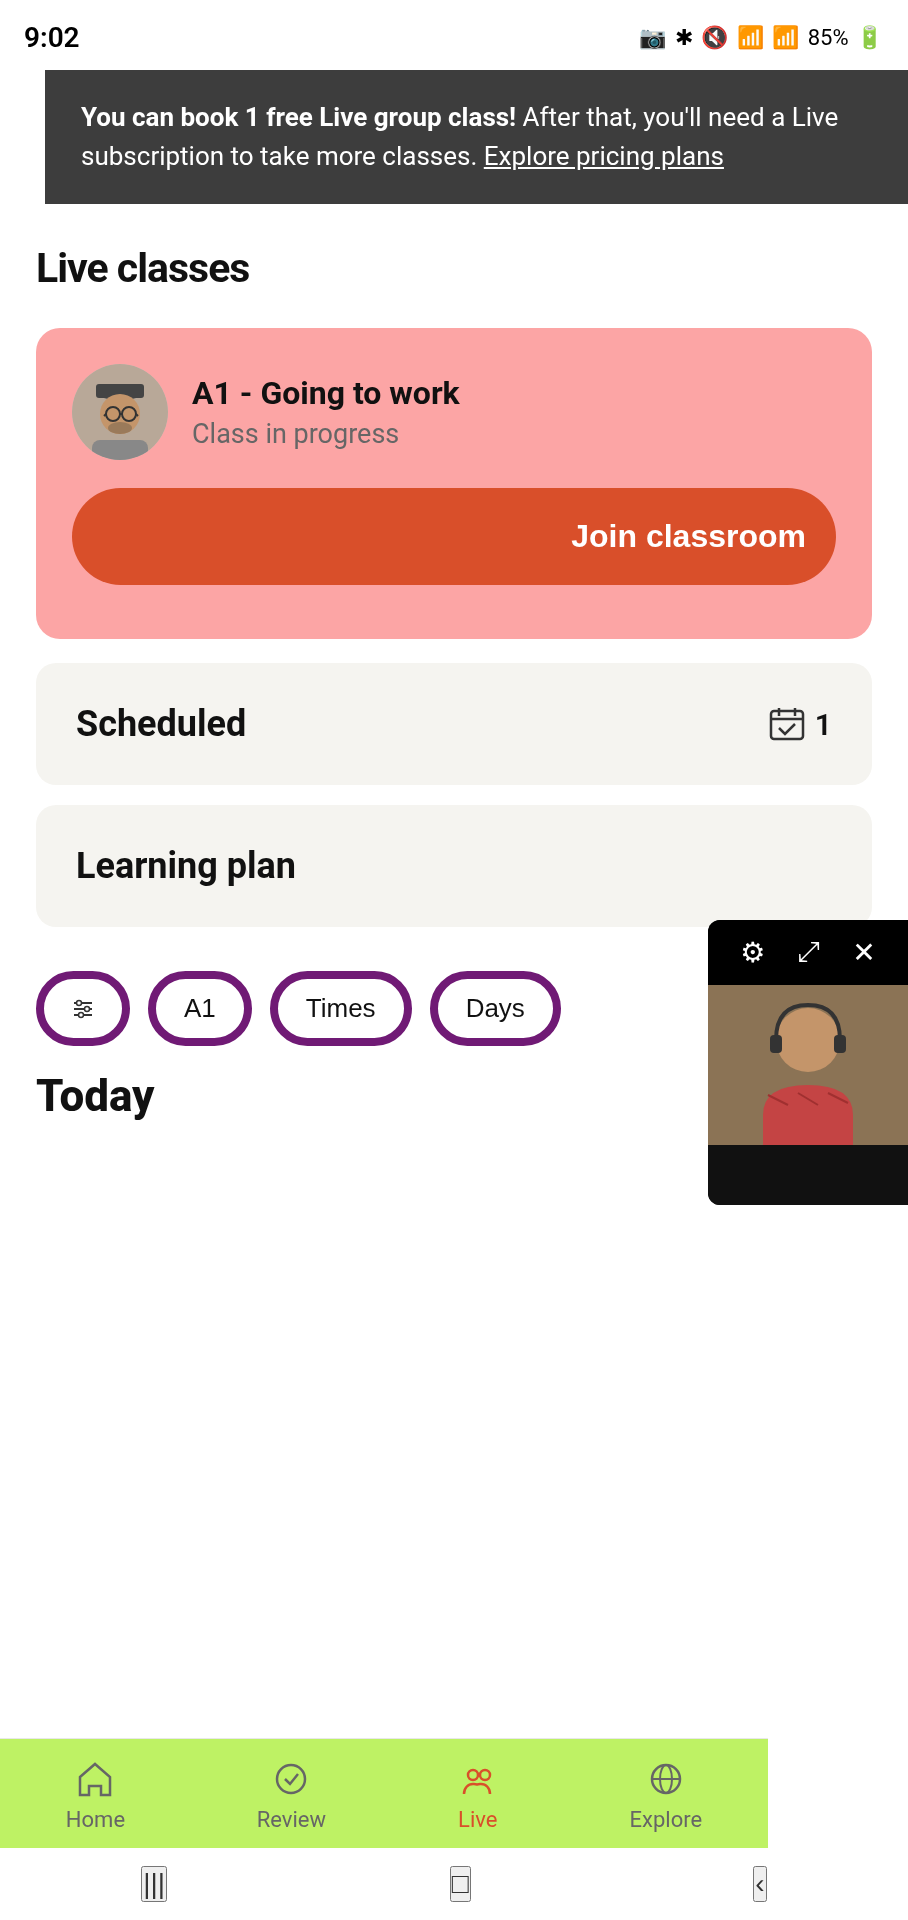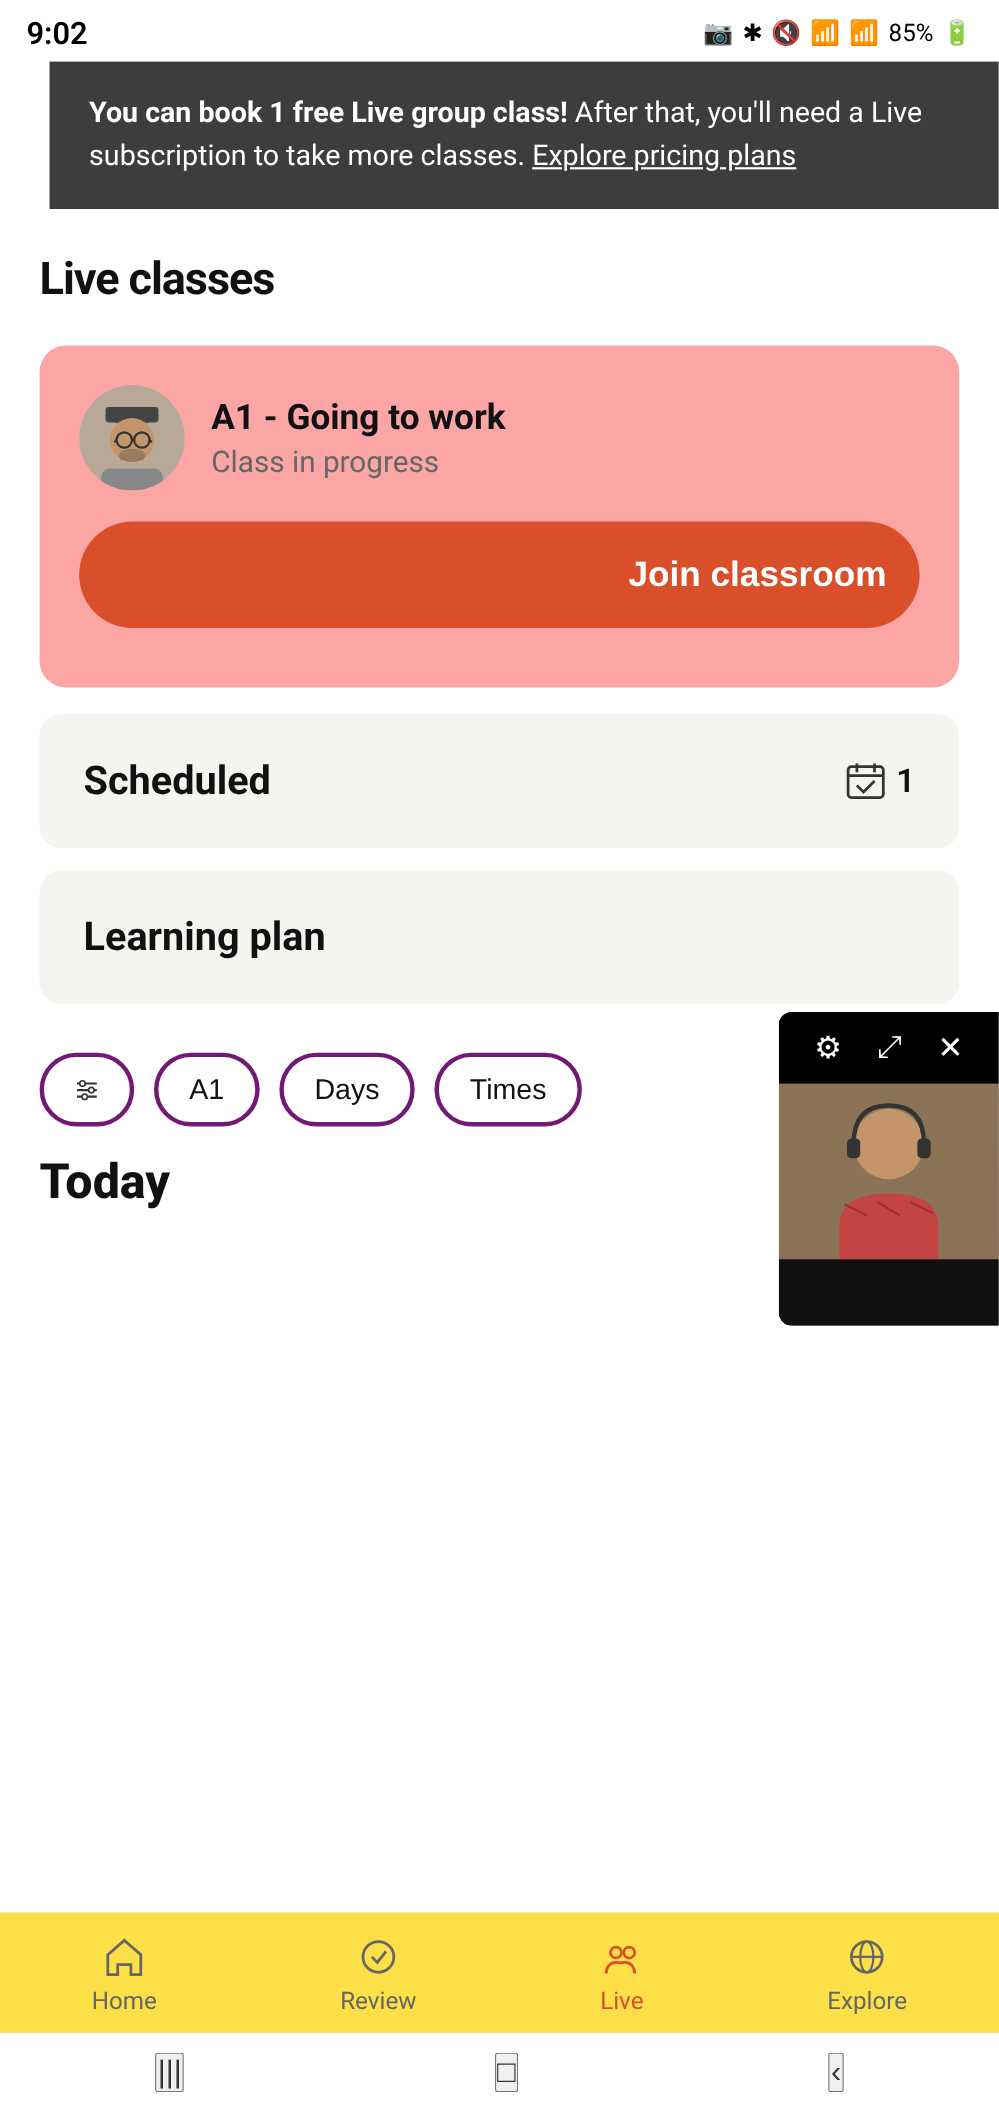--- a/index.html
+++ b/index.html
@@ -13,21 +13,21 @@
       overflow-x: hidden;
     }
 
     
     .status-bar {
       display: flex;
       justify-content: space-between;
       align-items: center;
       padding: 12px 24px 8px;
       background: #fff;
-      height: 56px;
+      height: 70px;
       border-radius: 18px;
     }
     .status-time {
       font-size: 28px;
       font-weight: 600;
       color: #000;
     }
     .status-icons {
       display: flex;
       align-items: center;
@@ -173,21 +173,21 @@
       display: flex;
       gap: 18px;
       padding: 24px 36px;
       flex-wrap: wrap;
     }
 
     .filter-chip {
       display: flex;
       align-items: center;
       gap: 10px;
-      border: 4px solid #701a75;
+      border: 8px solid #701a75;
       border-radius: 50px;
       padding: 14px 28px;
       font-size: 26px;
       font-weight: 500;
       color: #111;
       background: #fff;
       cursor: pointer;
     }
 
     
@@ -198,22 +198,22 @@
       font-size: 44px;
       font-weight: 800;
       color: #111;
     }
 
     
     .bottom-nav {
       position: fixed;
       bottom: 72px;
       left: 0;
-      width: 908px;
-      background: #fde047;
+      width: 768px;
+      background: #bef264;
       border-top: 1px solid #e8e8e8;
       display: flex;
       justify-content: space-around;
       align-items: flex-start;
       padding: 20px 0 16px;
       z-index: 100;
     }
 
     .nav-item {
       display: flex;
@@ -392,24 +392,24 @@
       <line x1="2" y1="17" x2="20" y2="17" stroke="#333" stroke-width="2"></line>
       <circle cx="7" cy="5" r="2.5" fill="#fff" stroke="#333" stroke-width="1.5"></circle>
       <circle cx="15" cy="11" r="2.5" fill="#fff" stroke="#333" stroke-width="1.5"></circle>
       <circle cx="9" cy="17" r="2.5" fill="#fff" stroke="#333" stroke-width="1.5"></circle>
     </svg>
   </button>
   <button class="filter-chip">
     <span>A1</span>
   </button>
   <button class="filter-chip">
-    <span>Days</span>
+    <span>Times</span>
   </button>
   <button class="filter-chip">
-    <span>Times</span>
+    <span>Days</span>
   </button>
 </div>
 
 <div class="today-section">
   <h2 class="today-title">Today</h2>
 </div>
 
 <nav class="bottom-nav">
   <div class="nav-item">
     <svg width="40" height="40" viewBox="0 0 40 40" fill="none">

